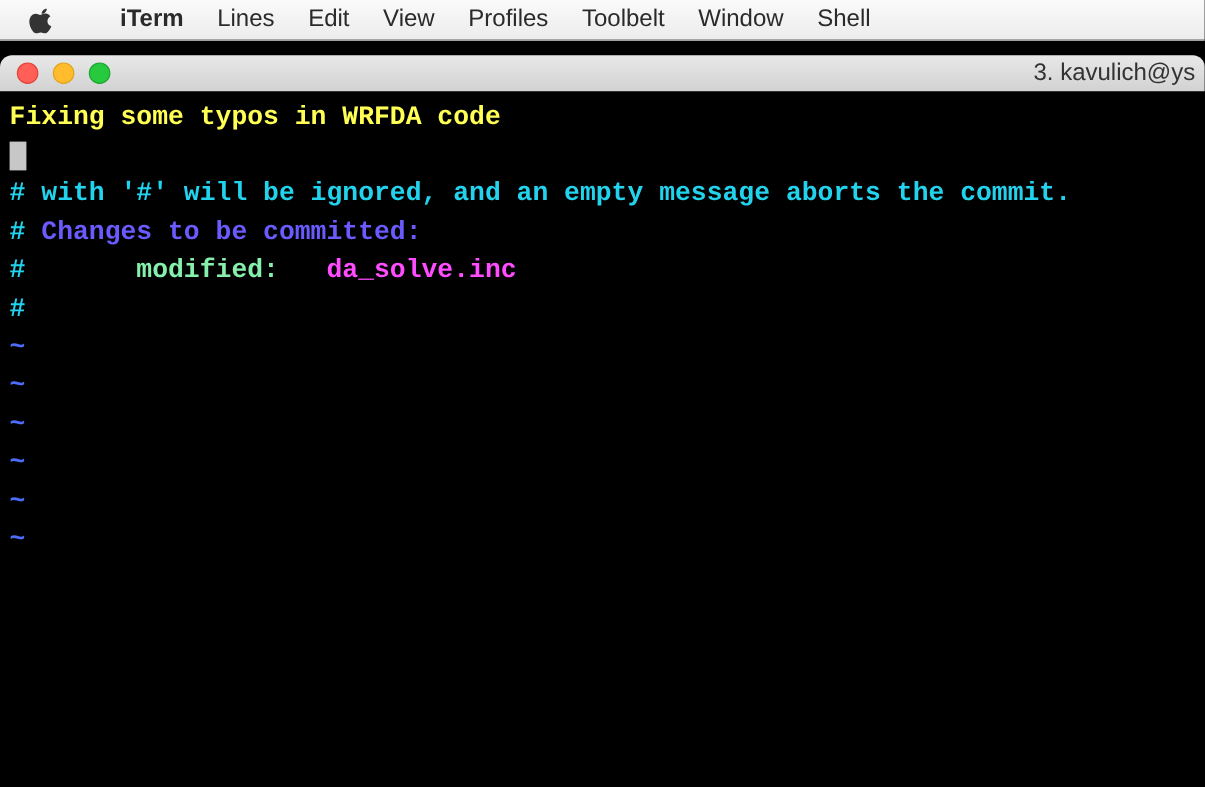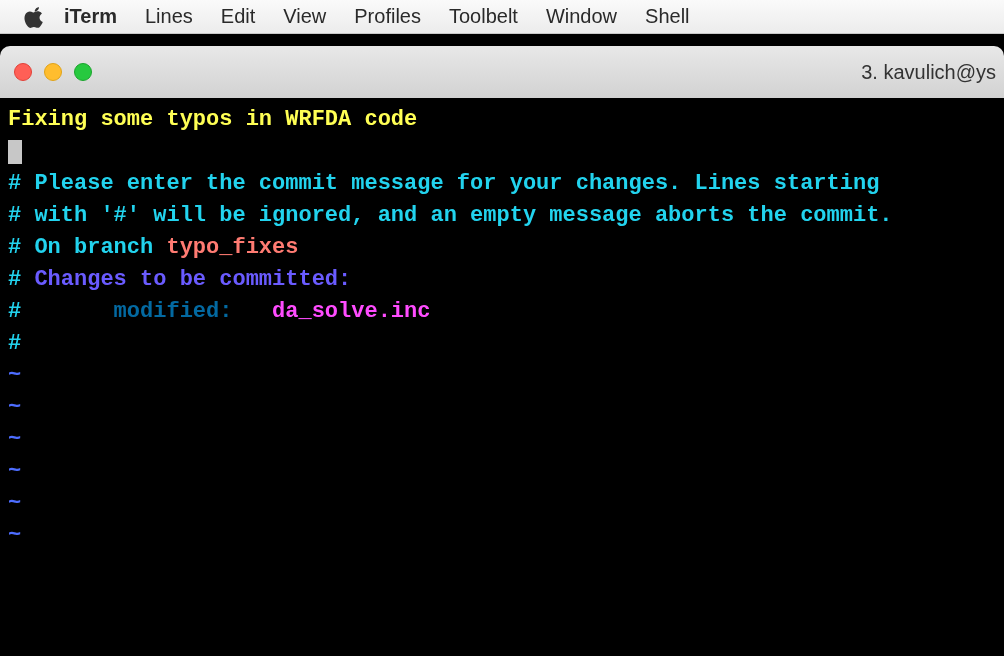--- a/index.html
+++ b/index.html
@@ -24,27 +24,28 @@
       margin-right: 18px;
       display: inline-flex;
       align-items: center;
     }
     .menubar .menu-item {
       margin-right: 28px;
       cursor: default;
     }
     .menubar .menu-item.active {
       font-weight: 700;
+      margin-left: 36px;
     }
     .window {
       margin-top: 12px;
       background: #000;
     }
     .titlebar {
-      height: 52px;
+      height: 30px;
       background: linear-gradient(to bottom, #e8e8e8, #d2d2d2);
       border-top-left-radius: 10px;
       border-top-right-radius: 10px;
       display: flex;
       align-items: center;
       padding: 0 14px;
       position: relative;
     }
     .traffic {
       display: flex;
@@ -80,21 +81,21 @@
     .cursor {
       display: inline-block;
       width: 14px;
       height: 24px;
       background: #c7c7c7;
       vertical-align: text-bottom;
     }
     .cyan   { color: #22d3ee; }
     .salmon { color: #ff7b72; }
     .blue   { color: #6a5bff; }
-    .green  { color: #0369a1; }
+    .green  { color: #86efac; }
     .magenta{ color: #ff4cff; }
     .tilde  { color: #4d6dff; }
   </style>
 </head>
 <body>
 
 <div class="menubar">
   <span class="apple-icon">
     <svg width="22" height="22" viewBox="0 0 24 24" fill="#333">
         <path d="M16.365 1.43c0 1.14-.44 2.19-1.16 2.98-.87.96-2.3 1.7-3.5 1.6-.15-1.17.43-2.37 1.14-3.12.8-.86 2.2-1.5 3.52-1.46zM20.5 17.4c-.55 1.26-.81 1.82-1.52 2.94-.99 1.56-2.38 3.5-4.11 3.52-1.54.02-1.94-.98-4.03-.97-2.09.01-2.53 1-4.07.99-1.73-.02-3.05-1.77-4.04-3.33C.67 17.06-.5 12.04 1.66 8.65c1.1-1.72 2.84-2.73 4.75-2.76 1.7-.03 3.3 1.15 4.03 1.15.73 0 2.77-1.42 4.67-1.21.8.03 3.03.32 4.46 2.44-3.92 2.55-3.29 7.89.93 9.13z"></path>
@@ -116,23 +117,21 @@
       <div class="dot red"></div>
       <div class="dot yellow"></div>
       <div class="dot green"></div>
     </div>
     <div class="title-text">3. kavulich@ys</div>
   </div>
 
   <div class="terminal">
     <div class="line"><span class="yellow">Fixing some typos in WRFDA code</span></div>
     <div class="line"><span class="cursor"></span></div>
-    <div class="line cyan"># Please enter the commit message for your changes. Lines starting</div>
     <div class="line cyan"># with '#' will be ignored, and an empty message aborts the commit.</div>
-    <div class="line"><span class="cyan"># On branch </span><span class="salmon">typo_fixes</span></div>
     <div class="line"><span class="cyan"># </span><span class="blue">Changes to be committed:</span></div>
     <div class="line"><span class="cyan">#</span><span class="green">       modified:   </span><span class="magenta">da_solve.inc</span></div>
     <div class="line cyan">#</div>
     <div class="line tilde">~</div>
     <div class="line tilde">~</div>
     <div class="line tilde">~</div>
     <div class="line tilde">~</div>
     <div class="line tilde">~</div>
     <div class="line tilde">~</div>
   </div>

